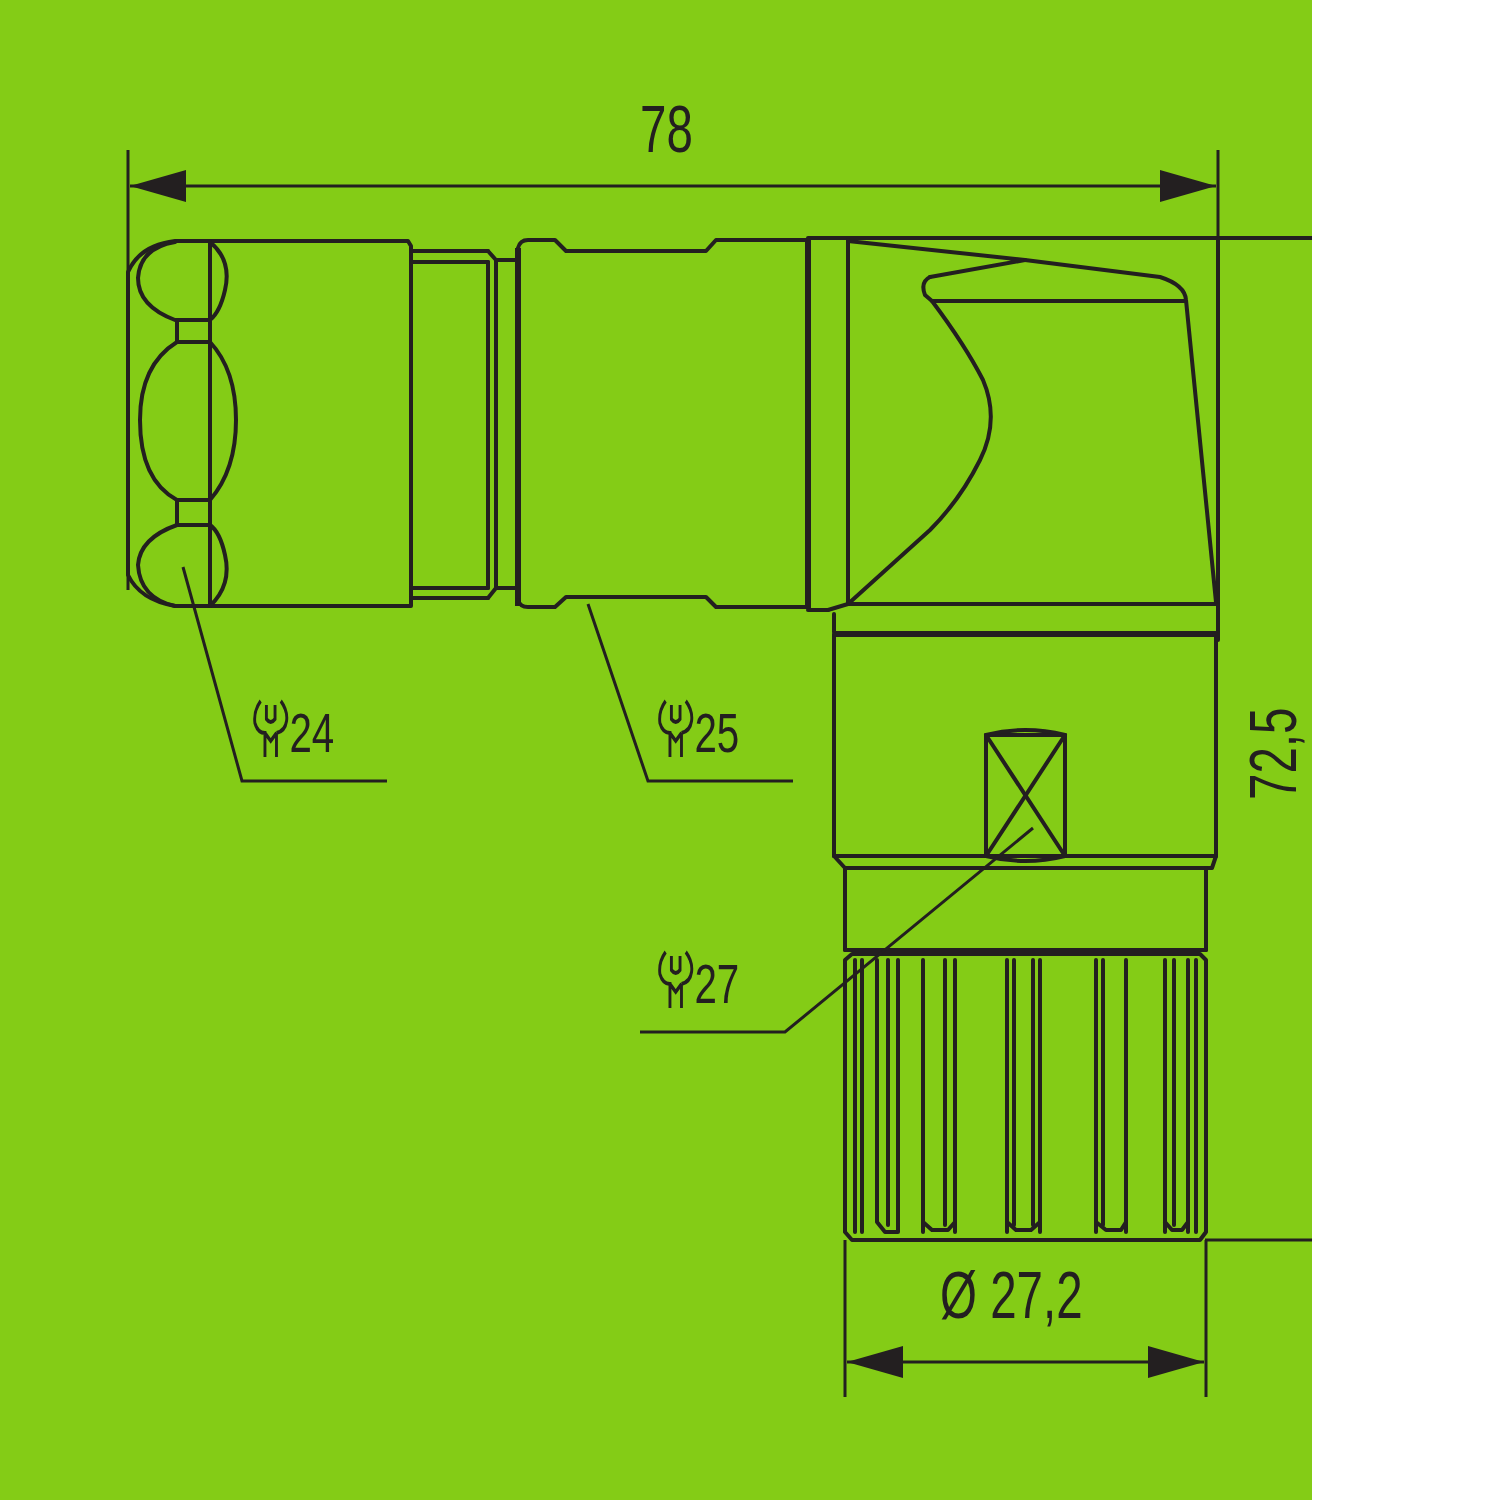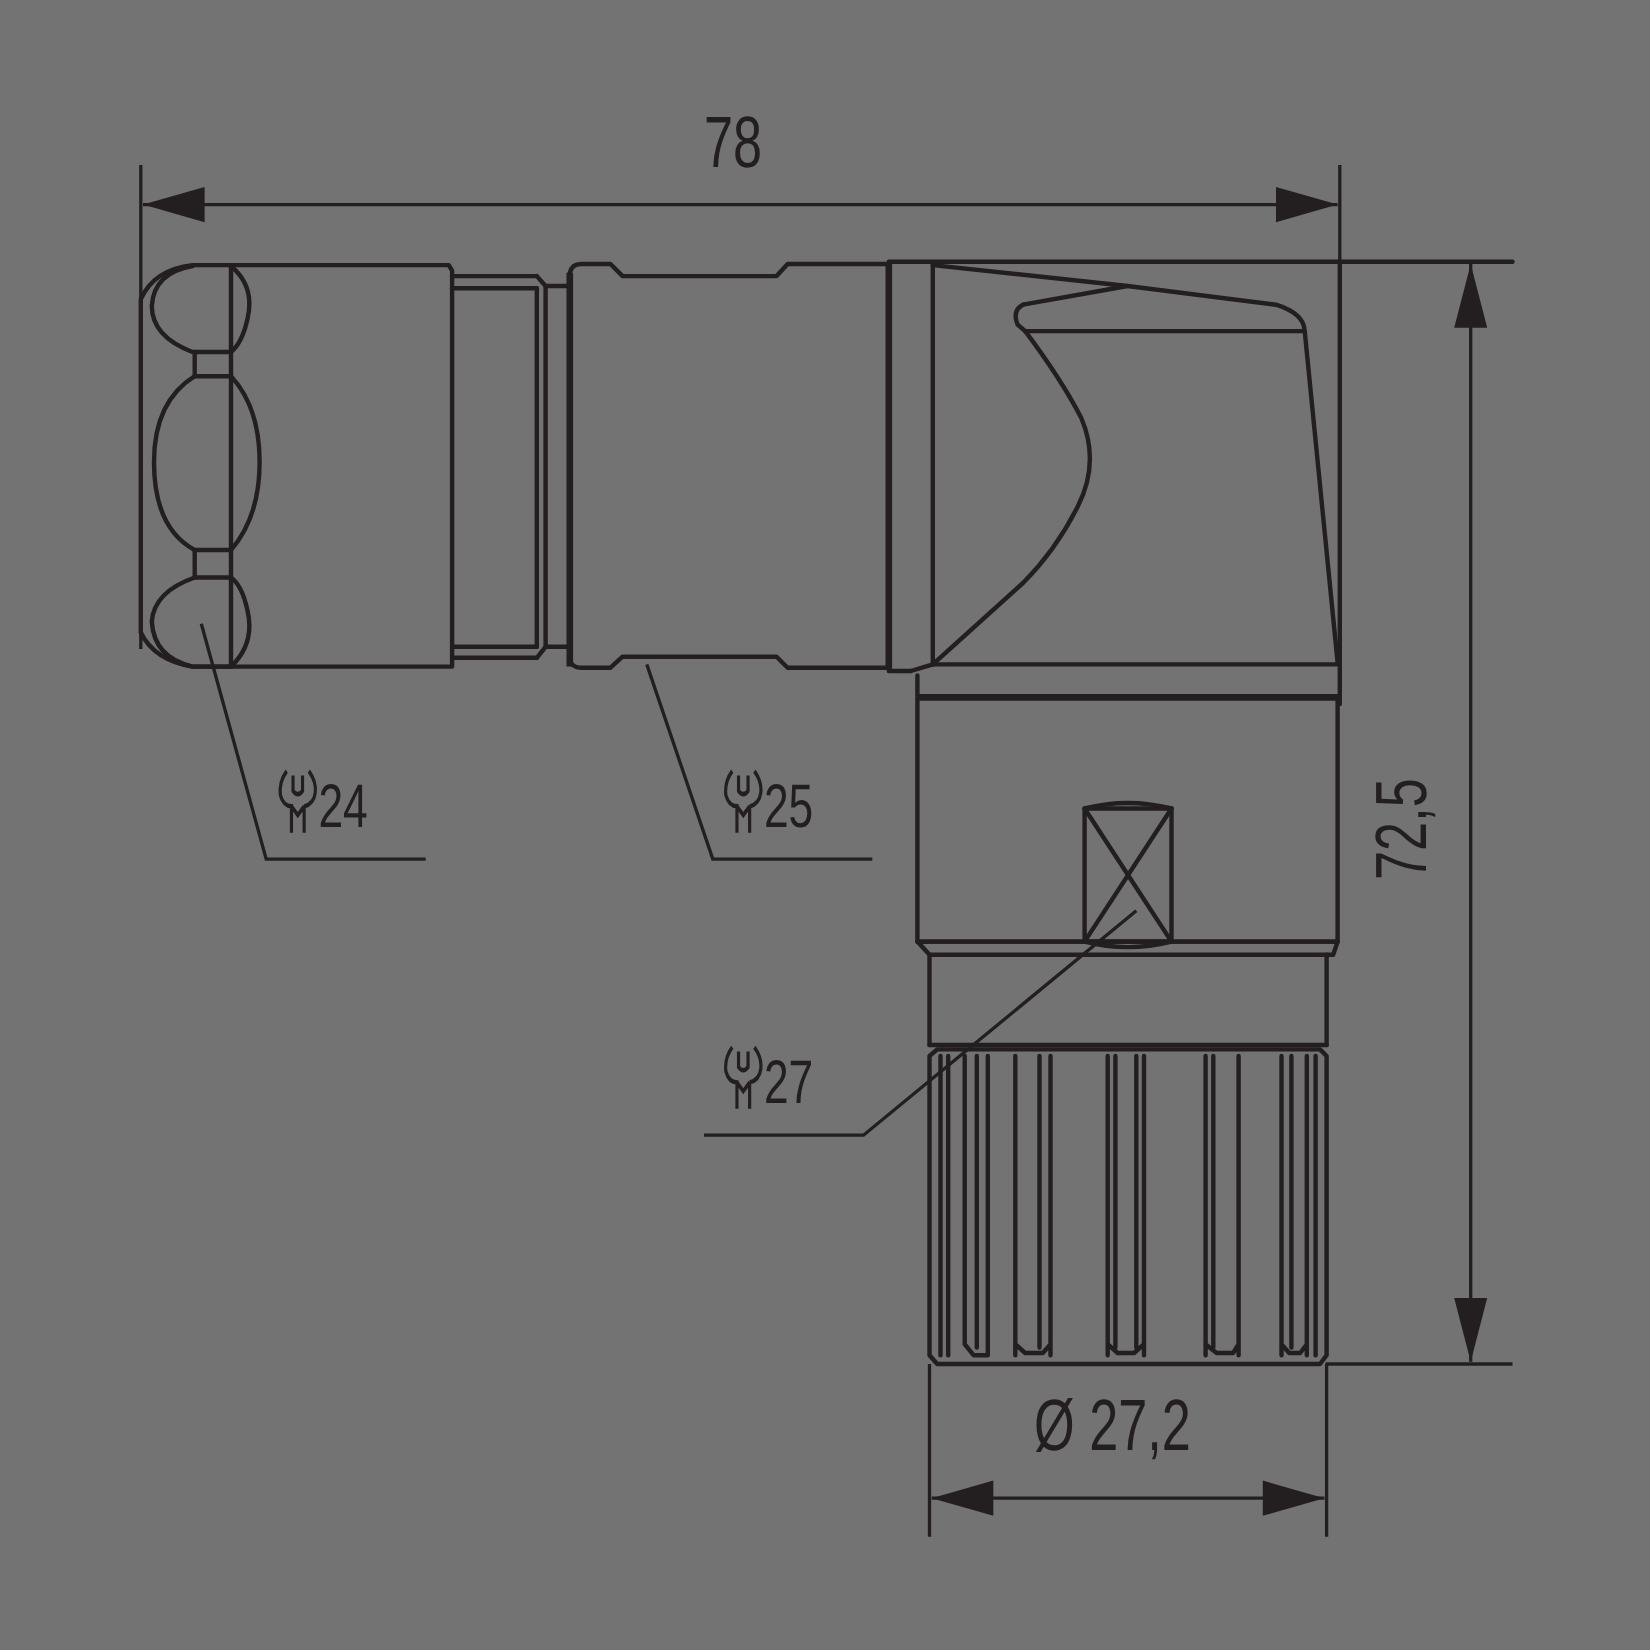--- a/index.html
+++ b/index.html
@@ -1,16 +1,16 @@
 <!DOCTYPE html>
 <html><head>
 <meta charset="utf-8">
 <style>
   html, body { margin: 0; padding: 0; background: #ffffff; }
-  #stage { position: relative; width: 1500px; height: 1500px; background: #737373; overflow: hidden; }
+  #stage { position: relative; width: 1312px; height: 1500px; background: #84cc16; overflow: hidden; }
   svg { position: absolute; left: 0; top: 0; }
   .ln { stroke: #231f20; stroke-width: 4; fill: none; stroke-linejoin: round; stroke-linecap: round; }
   .thin { stroke: #231f20; stroke-width: 3; fill: none; }
   .thick { stroke: #231f20; stroke-width: 6; fill: none; }
   .arrow { fill: #231f20; stroke: none; }
   .label { position: absolute; font-family: "Liberation Sans", "DejaVu Sans", sans-serif; color: #231f20; font-size: 56px; line-height: 1; transform: scaleX(0.72); transform-origin: left center; white-space: nowrap; }
   .dim { position: absolute; font-family: "Liberation Sans", "DejaVu Sans", sans-serif; color: #231f20; font-size: 66px; line-height: 1; white-space: nowrap; transform-origin: left top; }
 </style>
 </head>
 <body>

